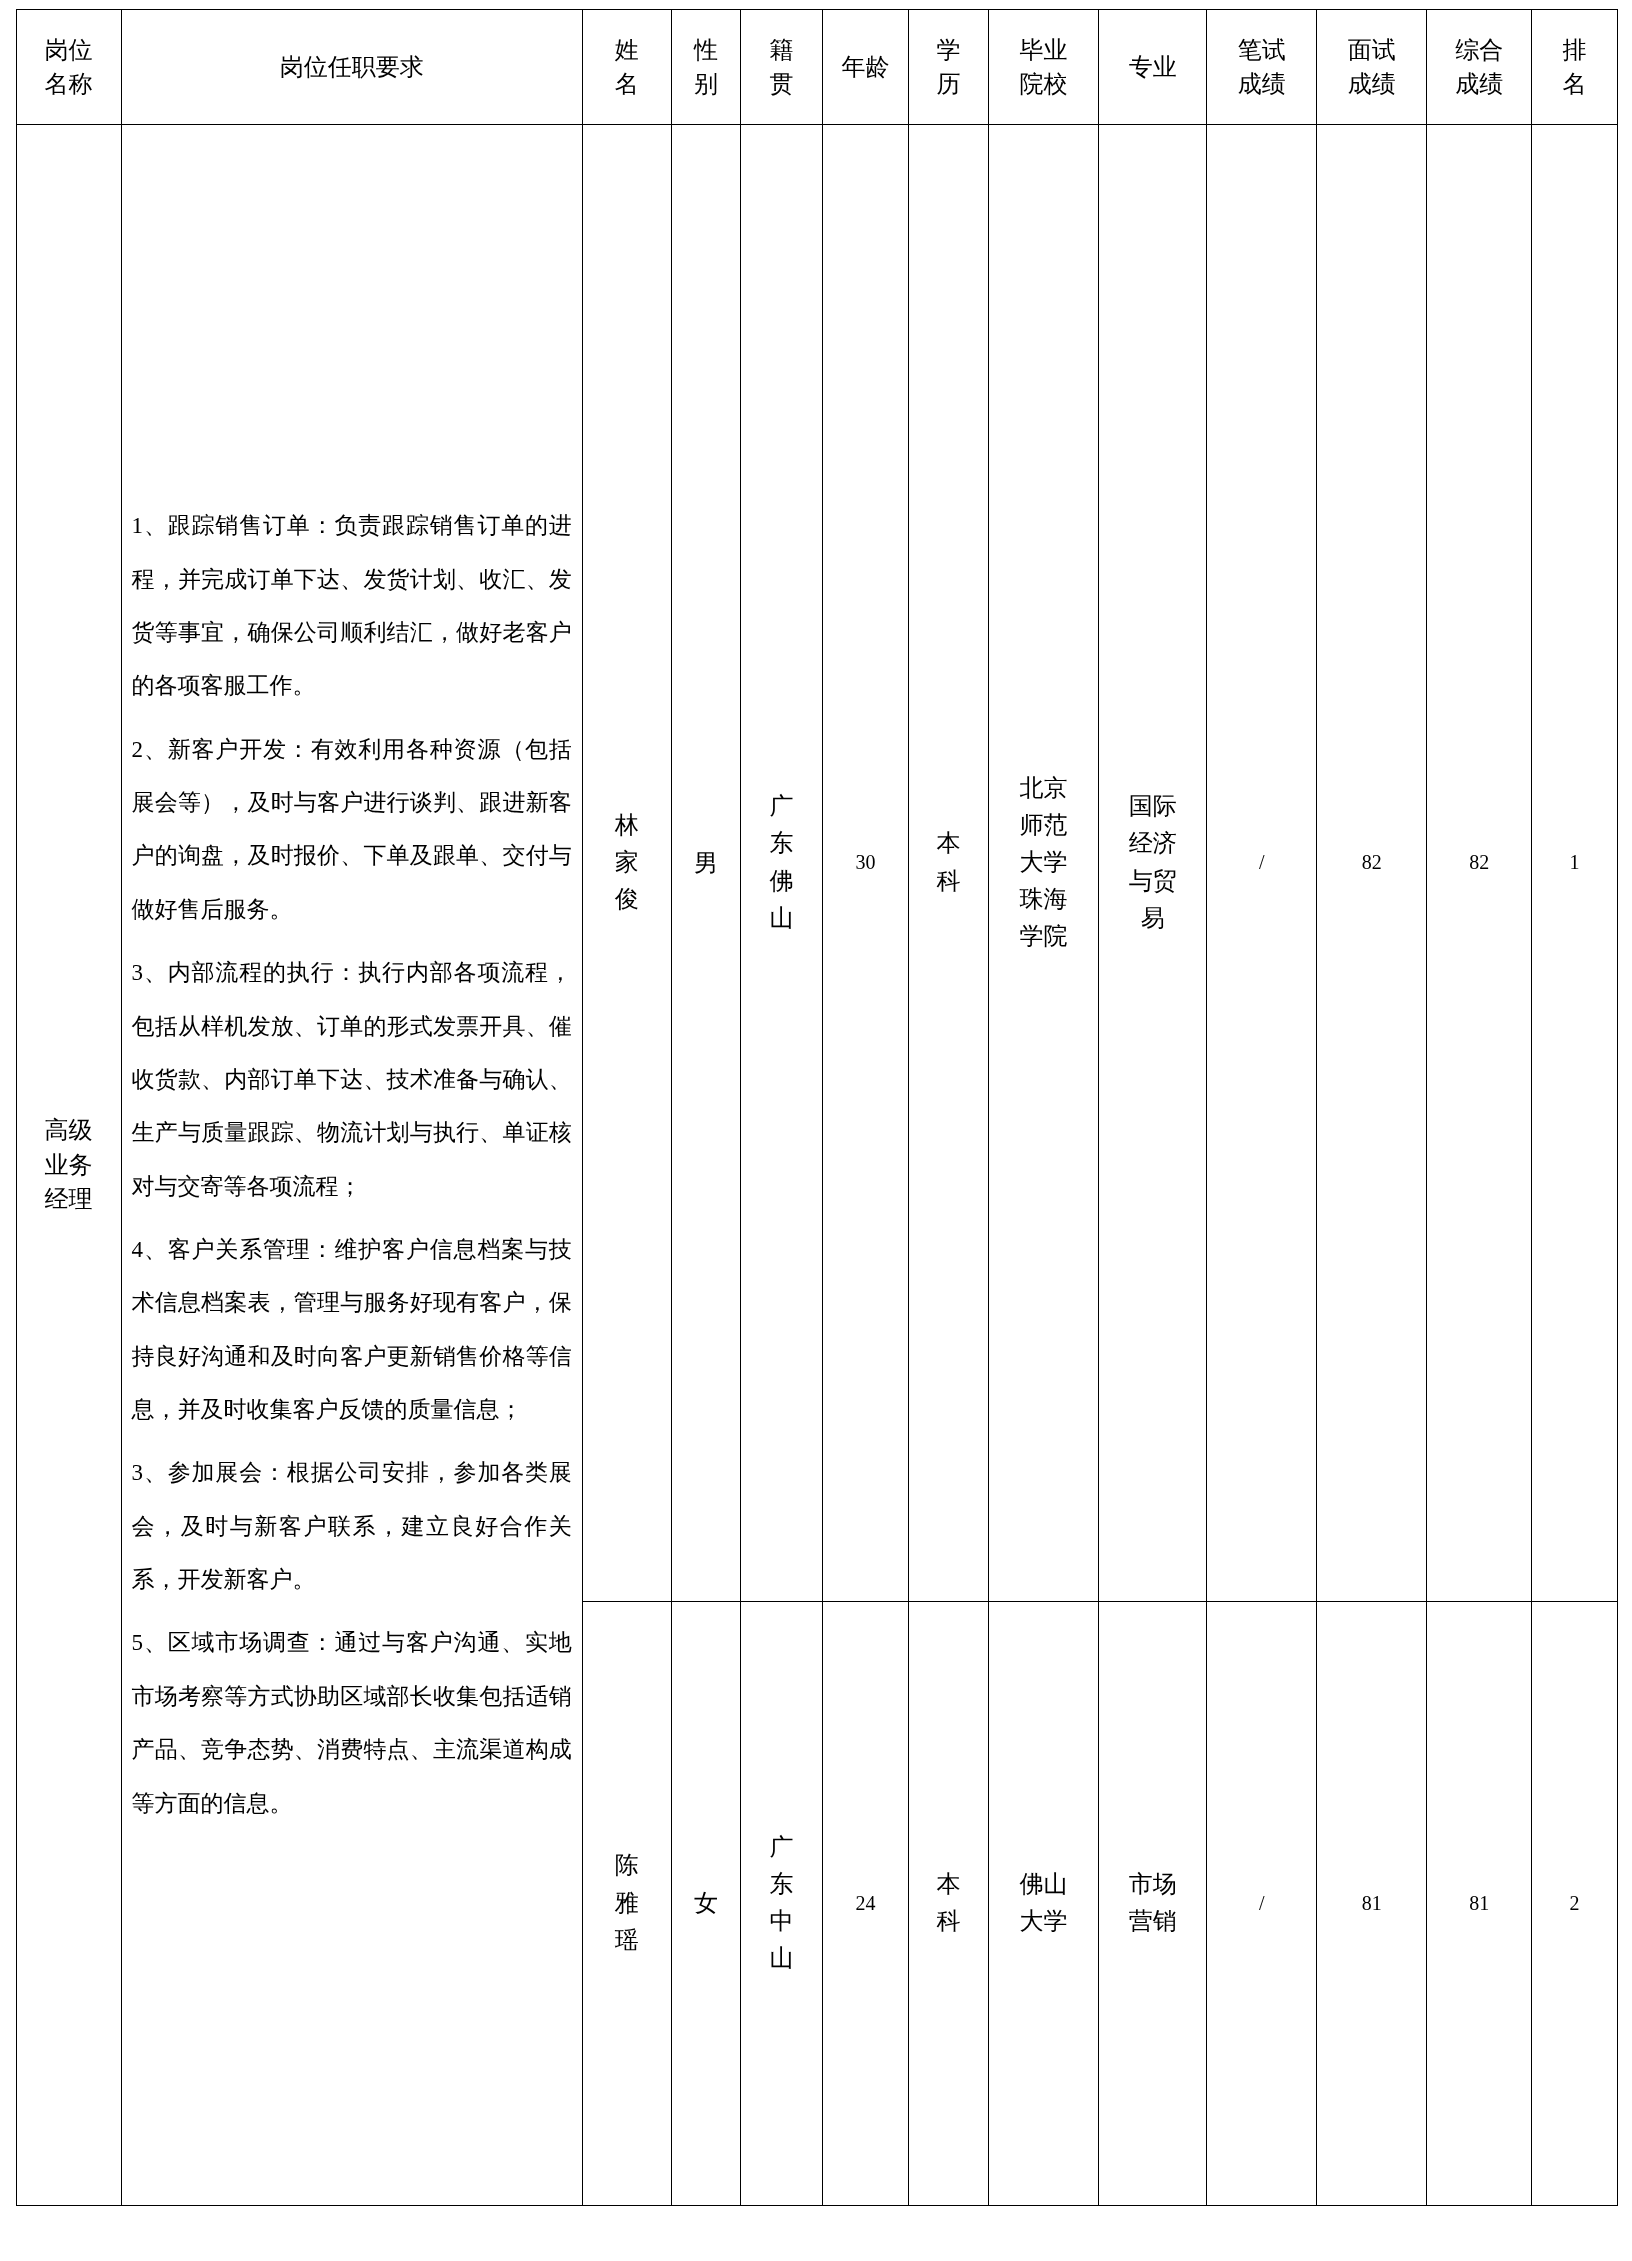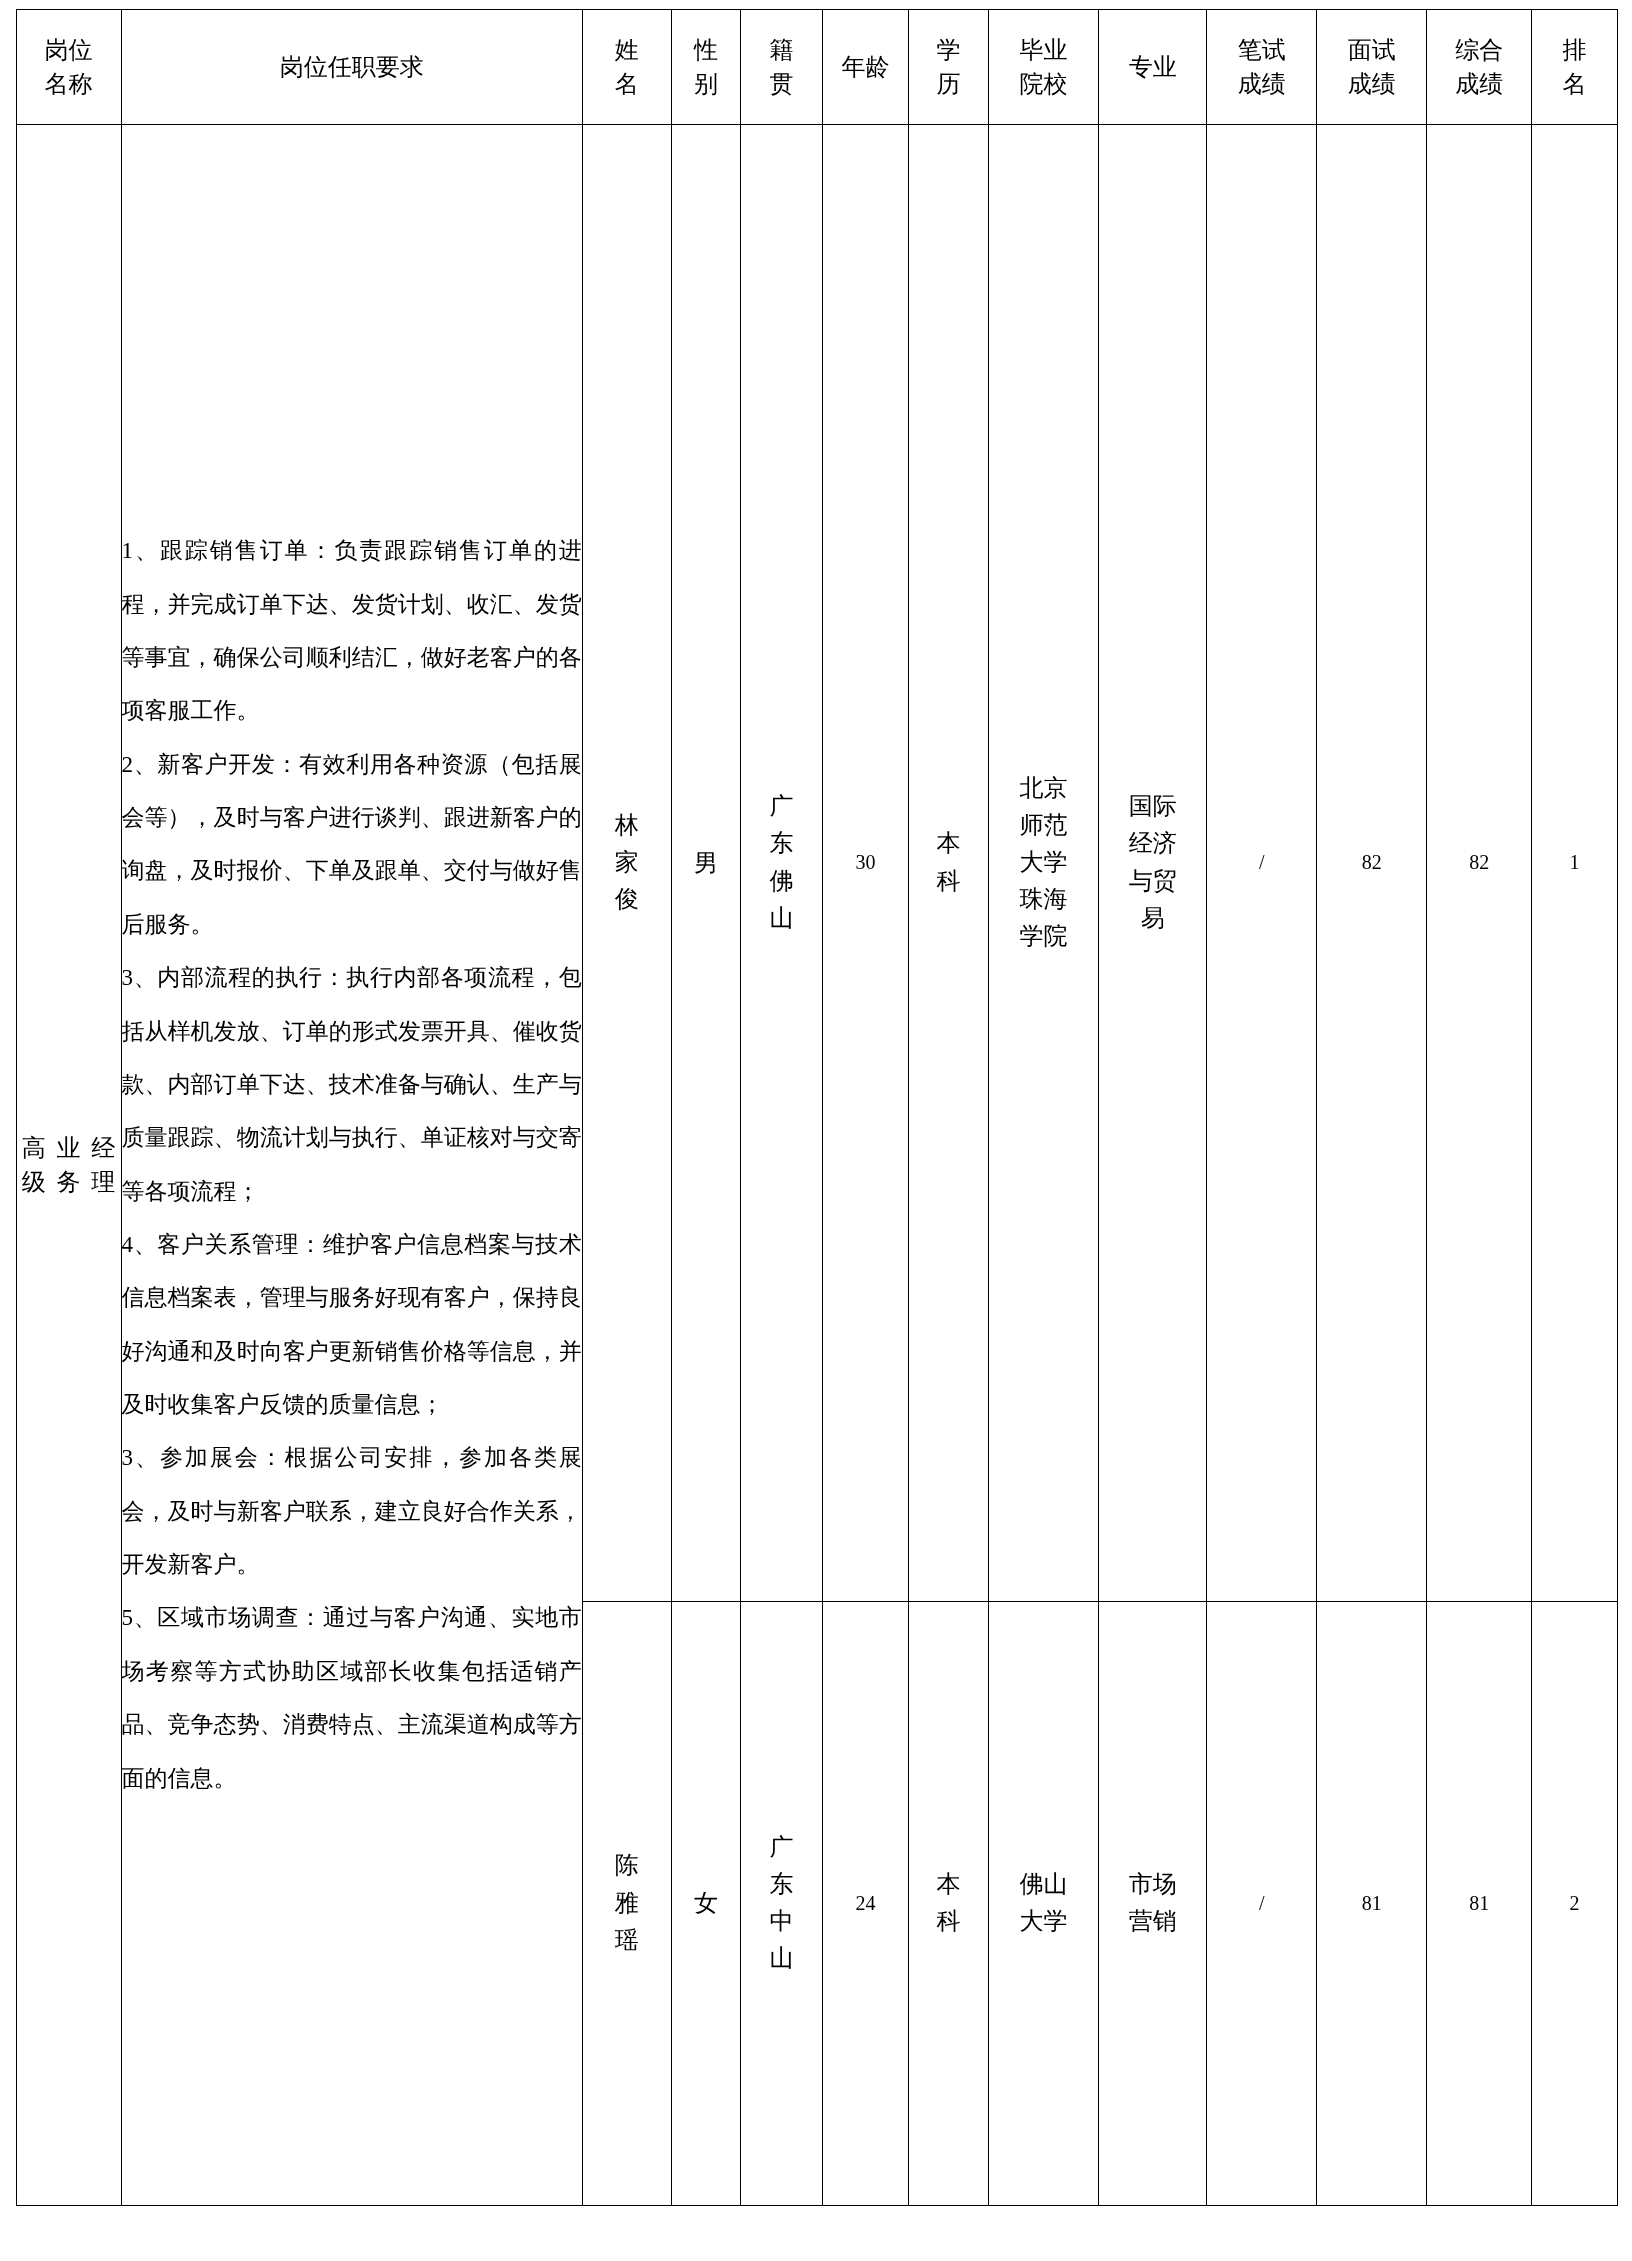--- a/index.html
+++ b/index.html
@@ -57,20 +57,21 @@
     flex-direction: column;
     align-items: center;
     justify-content: center;
     line-height: 1.42;
   }
   .hdr-line { display: block; }
 
   
   .vstack {
     display: flex;
+    flex-direction: column;
     align-items: center;
     justify-content: center;
     line-height: 1.42;
   }
 
   
   td.post-cell {
     text-align: center;
     font-size: 24px;
     line-height: 1.9;
@@ -78,21 +79,21 @@
   }
   td.req-cell {
     font-size: 23px;
     line-height: 2.32;
     text-align: justify;
     text-justify: inter-ideograph;
     padding: 14px 17px 14px 19px;
     vertical-align: top;
   }
   td.req-cell p {
-    margin: 0;
+    margin: 10px;
     text-indent: 0;
   }
   td.center-cell {
     text-align: center;
     font-size: 24px;
     vertical-align: middle;
   }
   .vert-text {
     display: flex;
     flex-direction: column;

